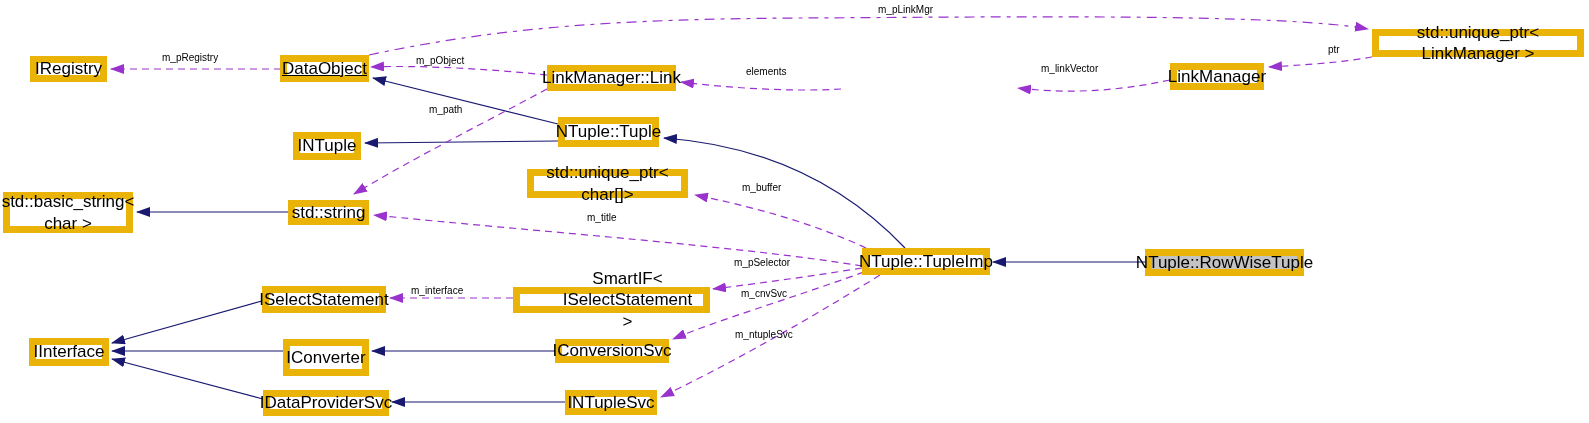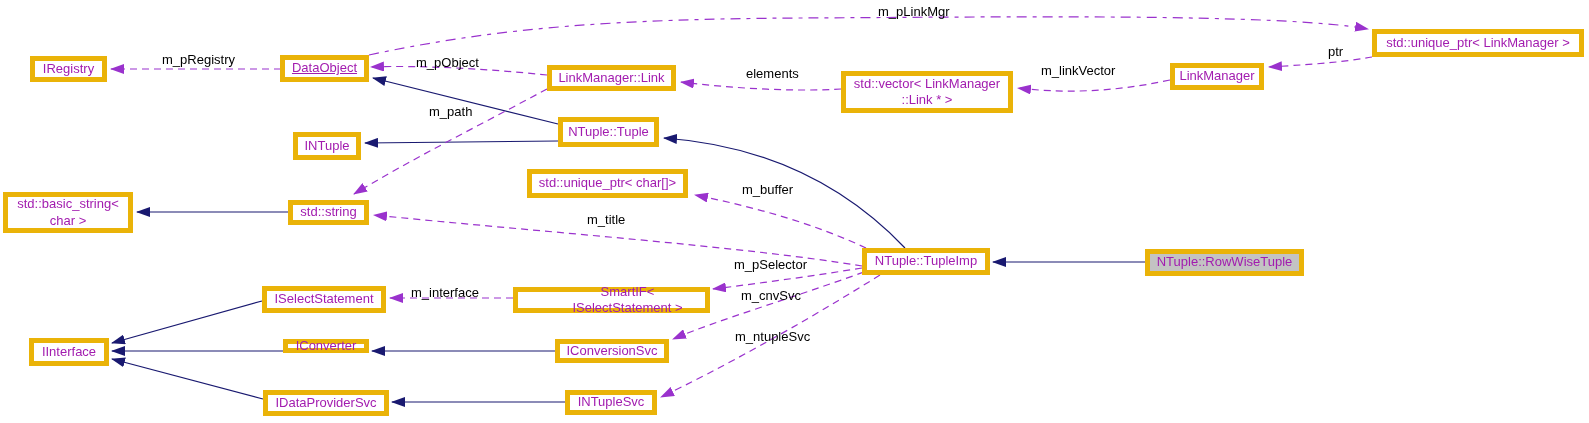--- a/index.html
+++ b/index.html
@@ -8,34 +8,34 @@
     width:1589px; height:423px;
     background:#ffffff;
     font-family:"Liberation Sans", sans-serif;
     overflow:hidden;
   }
   svg.edge-layer { position:absolute; left:0; top:0; width:1589px; height:423px; }
   .node {
     position:absolute;
     box-sizing:border-box;
     display:flex; align-items:center; justify-content:center;
-    border:5px solid #eab308;
+    border:7px solid #eab308;
     background:#ffffff;
-    color:#a21caf;
-    font-size:13px;
+    color:#000000;
+    font-size:17px;
     line-height:1.25;
     text-align:center;
     white-space:pre-line;
     padding:0 4px;
   }
   .node.hl { background:#c3c3c3; }
   .elabel {
     position:absolute;
     color:#000000;
-    font-size:13px;
+    font-size:10px;
     white-space:nowrap;
   }
   .edge-inherit { stroke:#191970; stroke-width:1.2; fill:none; }
   .edge-usage { stroke:#9a32cd; stroke-width:1.2; fill:none; stroke-dasharray:7,5; }
   .edge-usage.dashdot { stroke-dasharray:10,6,4,6; }
 </style>
 </head>
 <body>
 
 <div class="canvas">
@@ -72,33 +72,31 @@
     <path class="edge-usage" d="M 862,266 C 740,246 540,232 374,215" marker-end="url(#arr-usage)"></path>
     <path class="edge-usage" d="M 862,268 C 812,276 762,283 713,289" marker-end="url(#arr-usage)"></path>
     <path class="edge-usage" d="M 864,272 C 792,298 718,320 673,339" marker-end="url(#arr-usage)"></path>
     <path class="edge-usage" d="M 880,275 C 800,325 718,370 661,397" marker-end="url(#arr-usage)"></path>
     <path class="edge-usage" d="M 513,298 L 390,298" marker-end="url(#arr-usage)"></path>
   </svg>
 
   <div class="node" style="left:30px;  top:56px;  width:77px;  height:26px;">IRegistry</div>
   <div class="node" style="left:280px; top:55px;  width:89px;  height:27px;text-decoration:underline;">DataObject</div>
   <div class="node" style="left:547px; top:65px;  width:129px; height:26px;">LinkManager::Link</div>
-  <div class="node" style="left:841px; top:71px;  width:172px; height:42px;">std::vector&lt; LinkManager
-::Link * &gt;</div>
   <div class="node" style="left:1170px;top:63px;  width:94px;  height:27px;">LinkManager</div>
   <div class="node" style="left:1372px;top:29px;  width:212px; height:28px;">std::unique_ptr&lt; LinkManager &gt;</div>
   <div class="node" style="left:293px; top:132px; width:68px;  height:28px;">INTuple</div>
   <div class="node" style="left:558px; top:117px; width:101px; height:30px;">NTuple::Tuple</div>
   <div class="node" style="left:527px; top:169px; width:161px; height:29px;">std::unique_ptr&lt; char[]&gt;</div>
   <div class="node" style="left:3px;   top:192px; width:130px; height:41px;text-align:center;">std::basic_string&lt;
 char &gt;</div>
   <div class="node" style="left:288px; top:200px; width:81px;  height:25px;">std::string</div>
   <div class="node" style="left:29px;  top:338px; width:80px;  height:28px;">IInterface</div>
   <div class="node" style="left:262px; top:286px; width:124px; height:27px;">ISelectStatement</div>
-  <div class="node" style="left:283px; top:339px; width:86px;  height:14px;">IConverter</div>
+  <div class="node" style="left:283px; top:339px; width:86px;  height:37px;">IConverter</div>
   <div class="node" style="left:263px; top:390px; width:126px; height:26px;">IDataProviderSvc</div>
   <div class="node" style="left:513px; top:287px; width:197px; height:26px;padding-left:36px;">SmartIF&lt; ISelectStatement &gt;</div>
   <div class="node" style="left:555px; top:339px; width:114px; height:24px;">IConversionSvc</div>
   <div class="node" style="left:565px; top:390px; width:92px;  height:25px;">INTupleSvc</div>
   <div class="node" style="left:862px; top:248px; width:128px; height:27px;">NTuple::TupleImp</div>
   <div class="node hl" style="left:1145px;top:249px;width:159px;height:27px;">NTuple::RowWiseTuple</div>
 
   <div class="elabel" style="left:162px; top:52px;">m_pRegistry</div>
   <div class="elabel" style="left:416px; top:55px;">m_pObject</div>
   <div class="elabel" style="left:429px; top:104px;">m_path</div>

